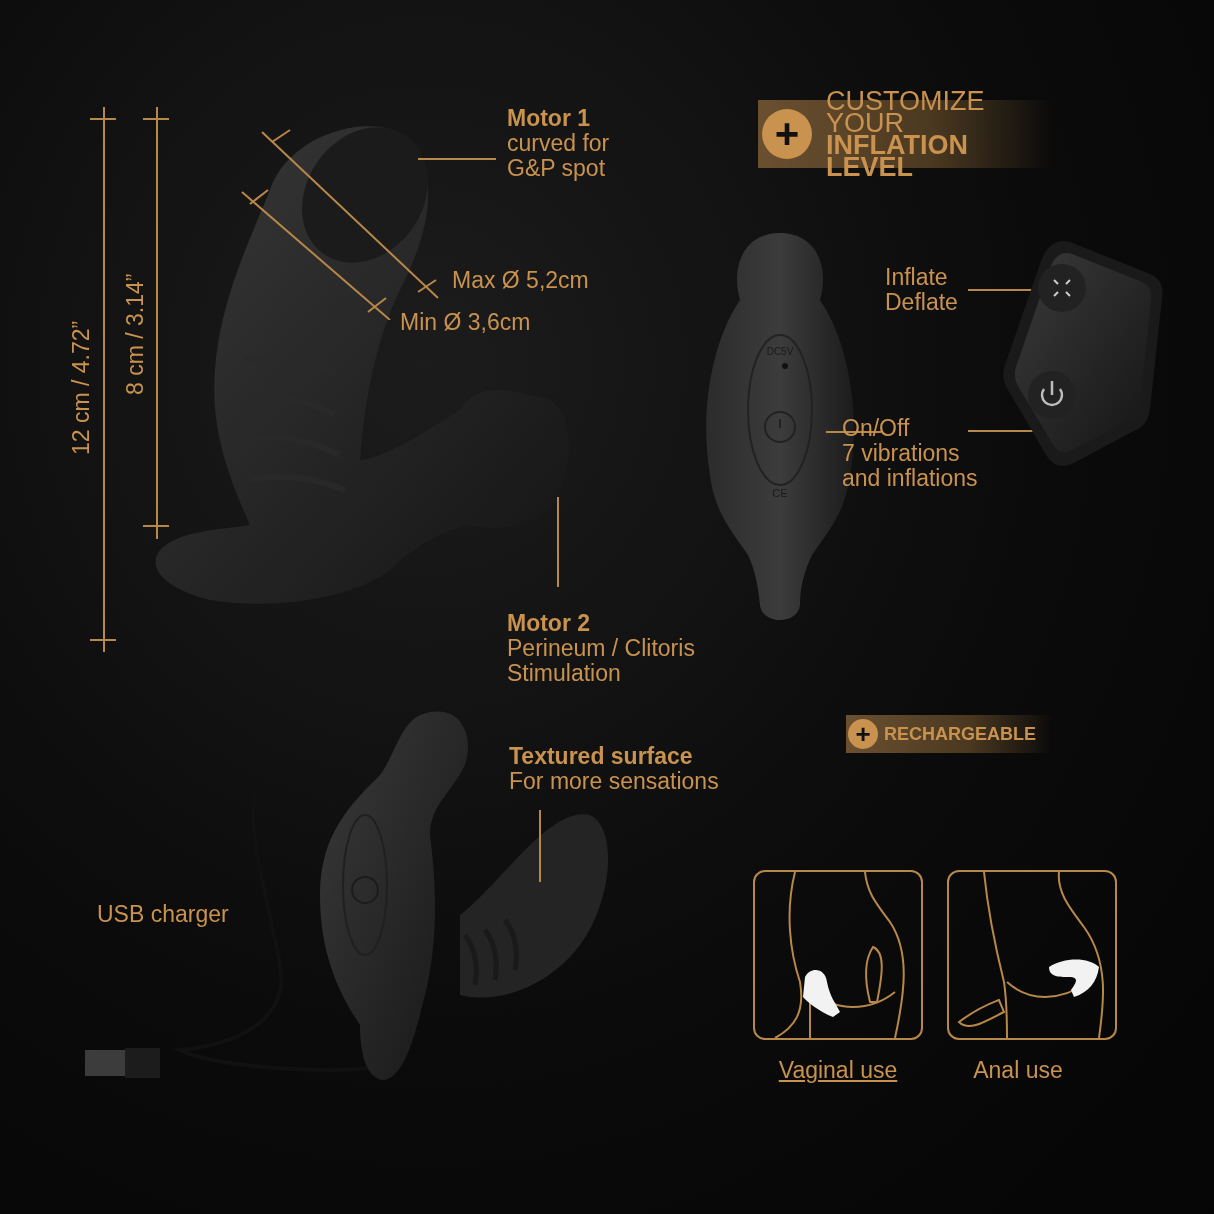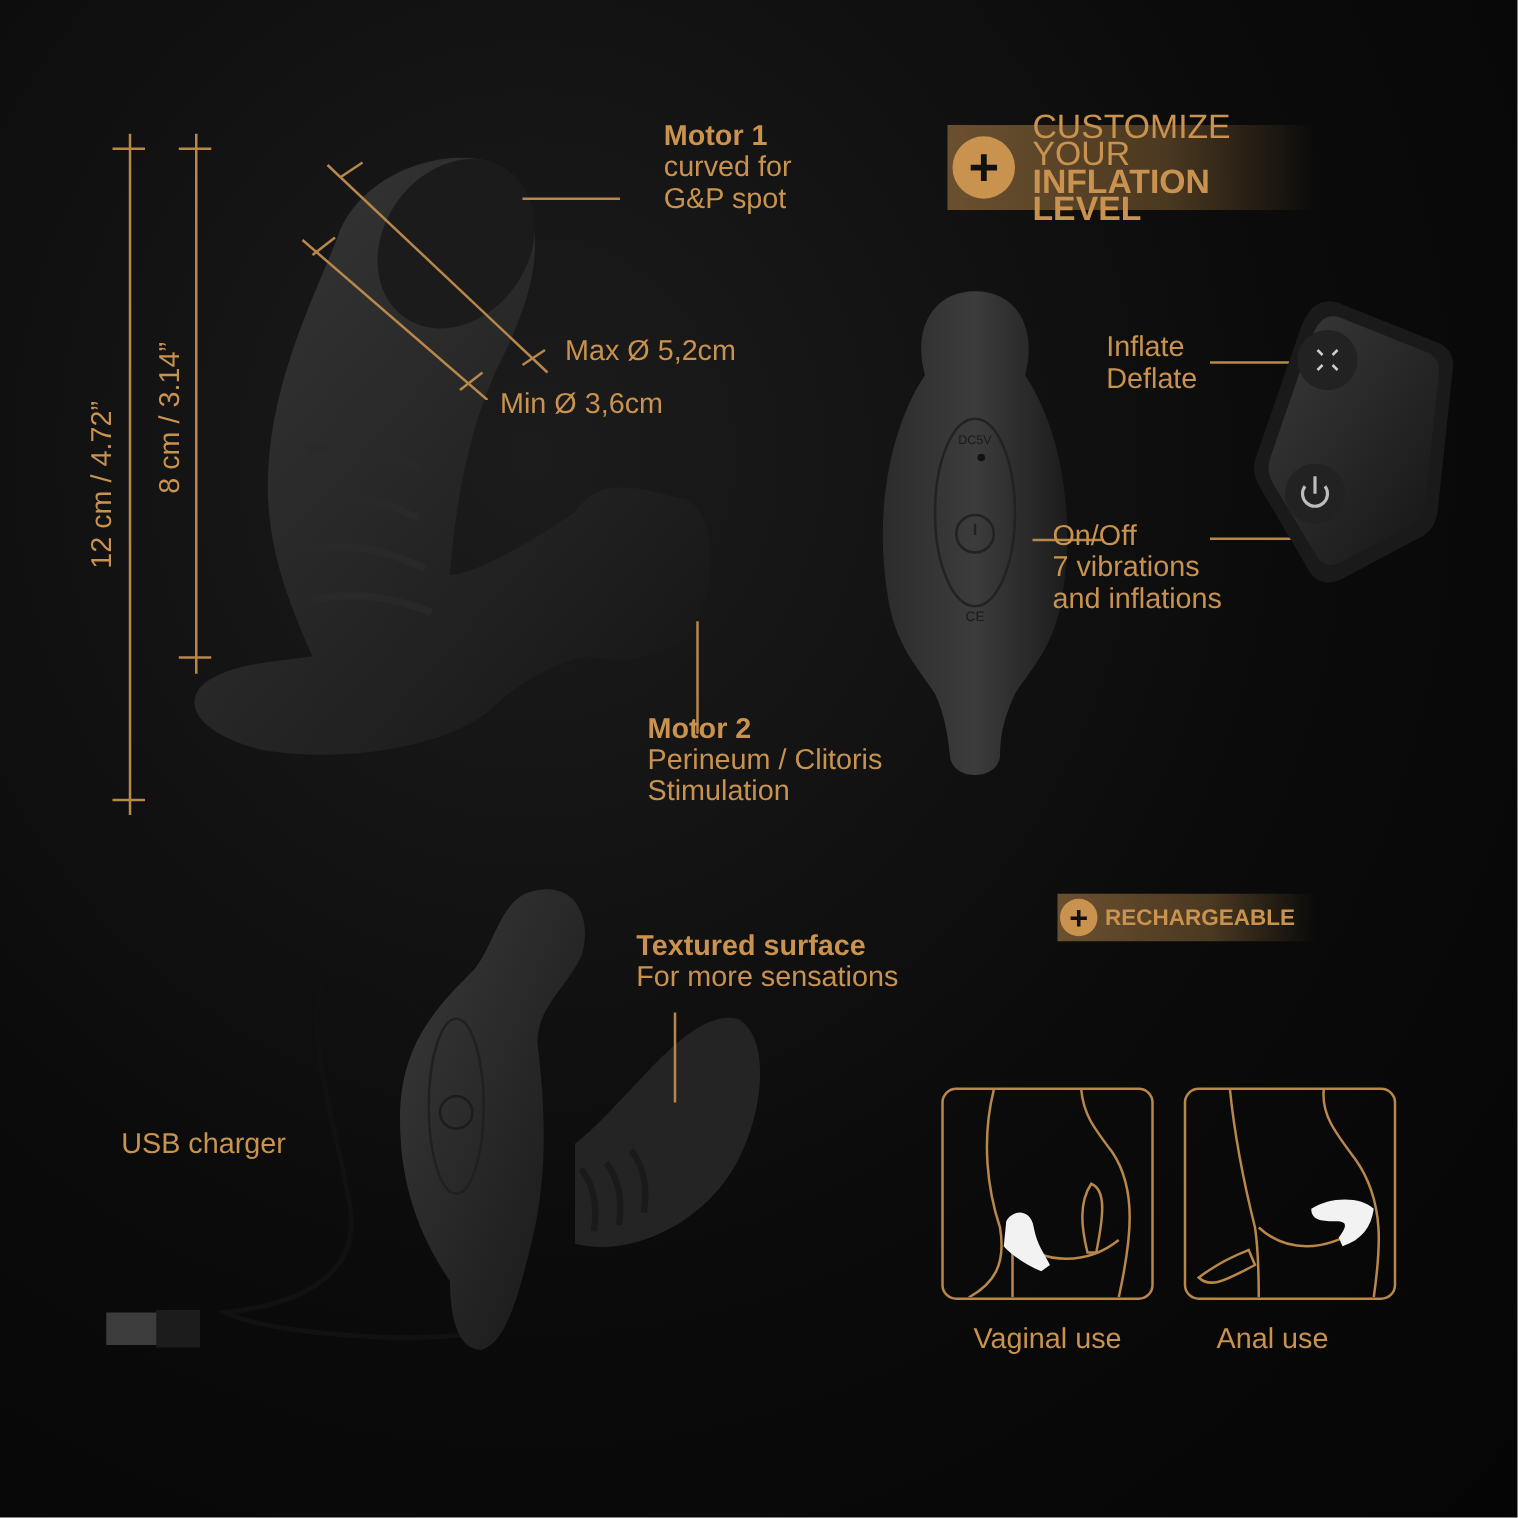--- a/index.html
+++ b/index.html
@@ -73,28 +73,28 @@
     <line x1="178" y1="172" x2="196" y2="160"></line>
     <line x1="2" y1="72" x2="150" y2="200"></line>
     <line x1="10" y1="84" x2="28" y2="70"></line>
     <line x1="128" y1="192" x2="146" y2="178"></line>
   </g>
 </svg>
 <div class="abs txt" style="left:452px; top:268px;">Max Ø 5,2cm</div>
 <div class="abs txt" style="left:400px; top:310px;">Min Ø 3,6cm</div>
 
 <div class="line" style="left:418px; top:158px; width:78px; height:2px;"></div>
-<div class="abs txt" style="left:507px; top:96px;margin-left:24px;">
+<div class="abs txt" style="left:507px; top:106px;">
   <div class="bold">Motor 1</div>
   <div>curved for</div>
   <div>G&amp;P spot</div>
 </div>
 
 <div class="line" style="left:557px; top:497px; width:2px; height:90px;"></div>
-<div class="abs txt" style="left:507px; top:570px;margin-left:11px;">
+<div class="abs txt" style="left:507px; top:611px;">
   <div class="bold">Motor 2</div>
   <div>Perineum / Clitoris</div>
   <div>Stimulation</div>
 </div>
 
 <div class="badge" style="left:758px; top:100px; width:290px; height:68px; padding-left:4px;">
   <div class="plus" style="width:50px;height:50px;font-size:42px;">+</div>
   <div class="badge-text" style="margin-left:14px;">
     <div>CUSTOMIZE YOUR</div>
     <div class="bold">INFLATION LEVEL</div>
@@ -199,21 +199,21 @@
     <g stroke="#b8874a" stroke-width="2" fill="none">
       <path d="M40 0 C30 40 35 80 45 110 C50 140 40 155 20 166"></path>
       <path d="M110 0 C112 20 120 30 135 50 C155 80 150 120 140 166"></path>
       <path d="M55 166 L55 130"></path>
       <path d="M60 120 C80 140 115 140 140 120"></path>
       <path d="M118 75 C130 80 128 100 122 130 L115 130 C110 110 108 90 118 75 Z"></path>
     </g>
     <path d="M50 105 C55 95 70 95 72 110 C75 125 80 130 85 140 L78 145 C65 140 52 130 48 125 Z" fill="#f2f2f2"></path>
   </svg>
 </div>
-<div class="use-label" style="left:748px; top:1057px;">Vaginal use</div>
+<div class="use-label" style="left:748px; top:1057px;text-decoration:underline;">Vaginal use</div>
 
 <div class="use-box" style="left:947px; top:870px;">
   <svg width="166" height="166" viewBox="0 0 166 166">
     <g stroke="#b8874a" stroke-width="2" fill="none">
       <path d="M35 0 C40 50 50 90 55 110 C58 130 58 150 58 166"></path>
       <path d="M110 0 C108 20 120 35 135 55 C160 90 155 130 150 166"></path>
       <path d="M58 110 C80 130 110 130 140 110"></path>
       <path d="M10 150 C30 135 45 130 50 128 L55 140 C35 150 20 160 10 150 Z"></path>
     </g>
     <path d="M100 95 C115 85 140 85 150 95 C148 110 140 120 125 125 L122 118 C128 110 130 105 120 105 C110 105 100 105 100 95 Z" fill="#f2f2f2"></path>

